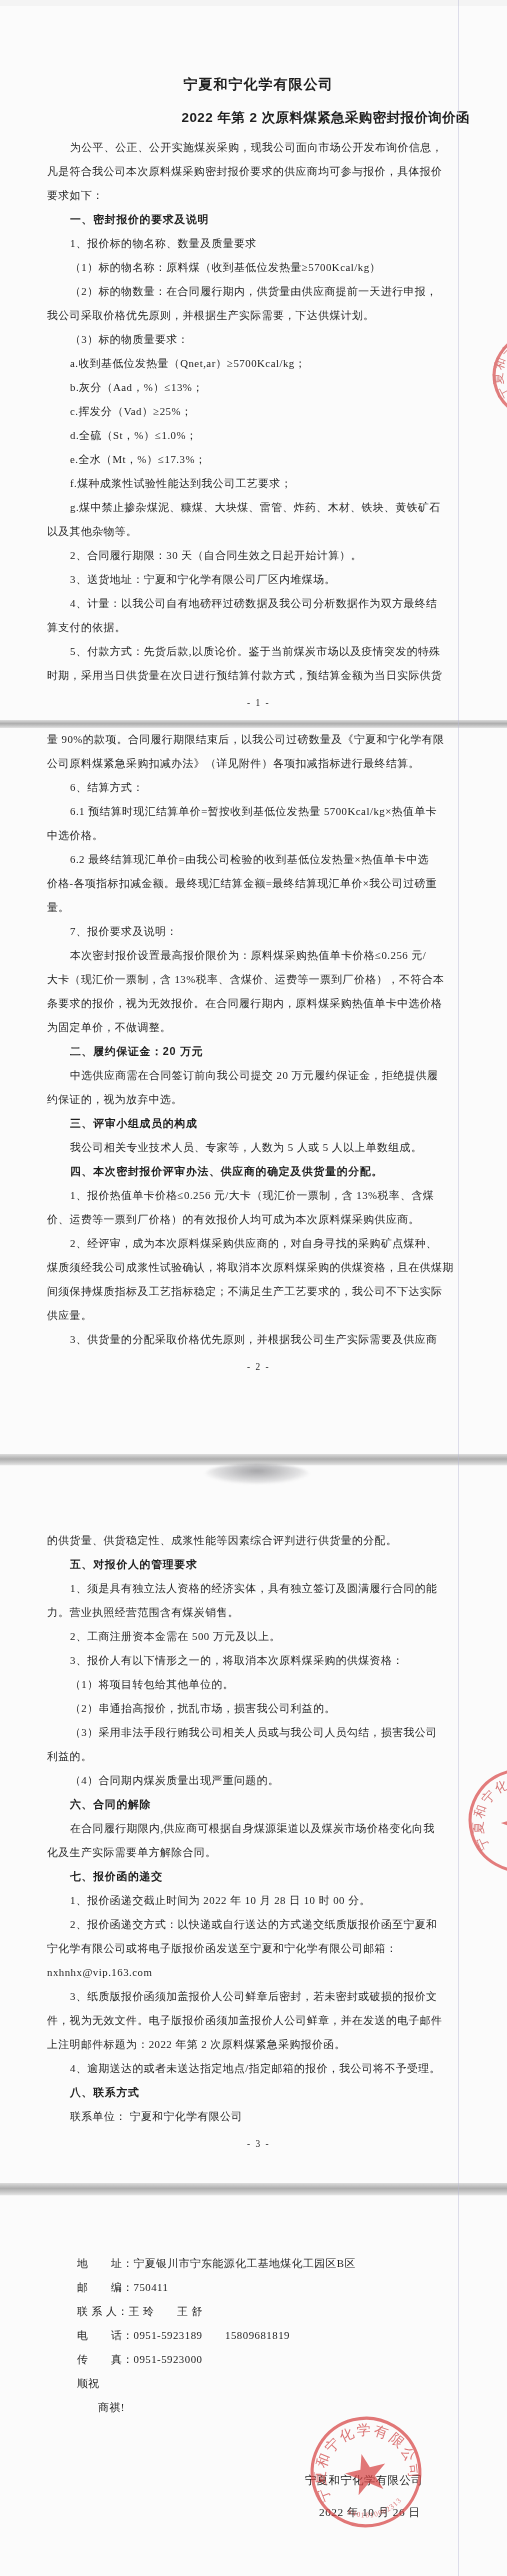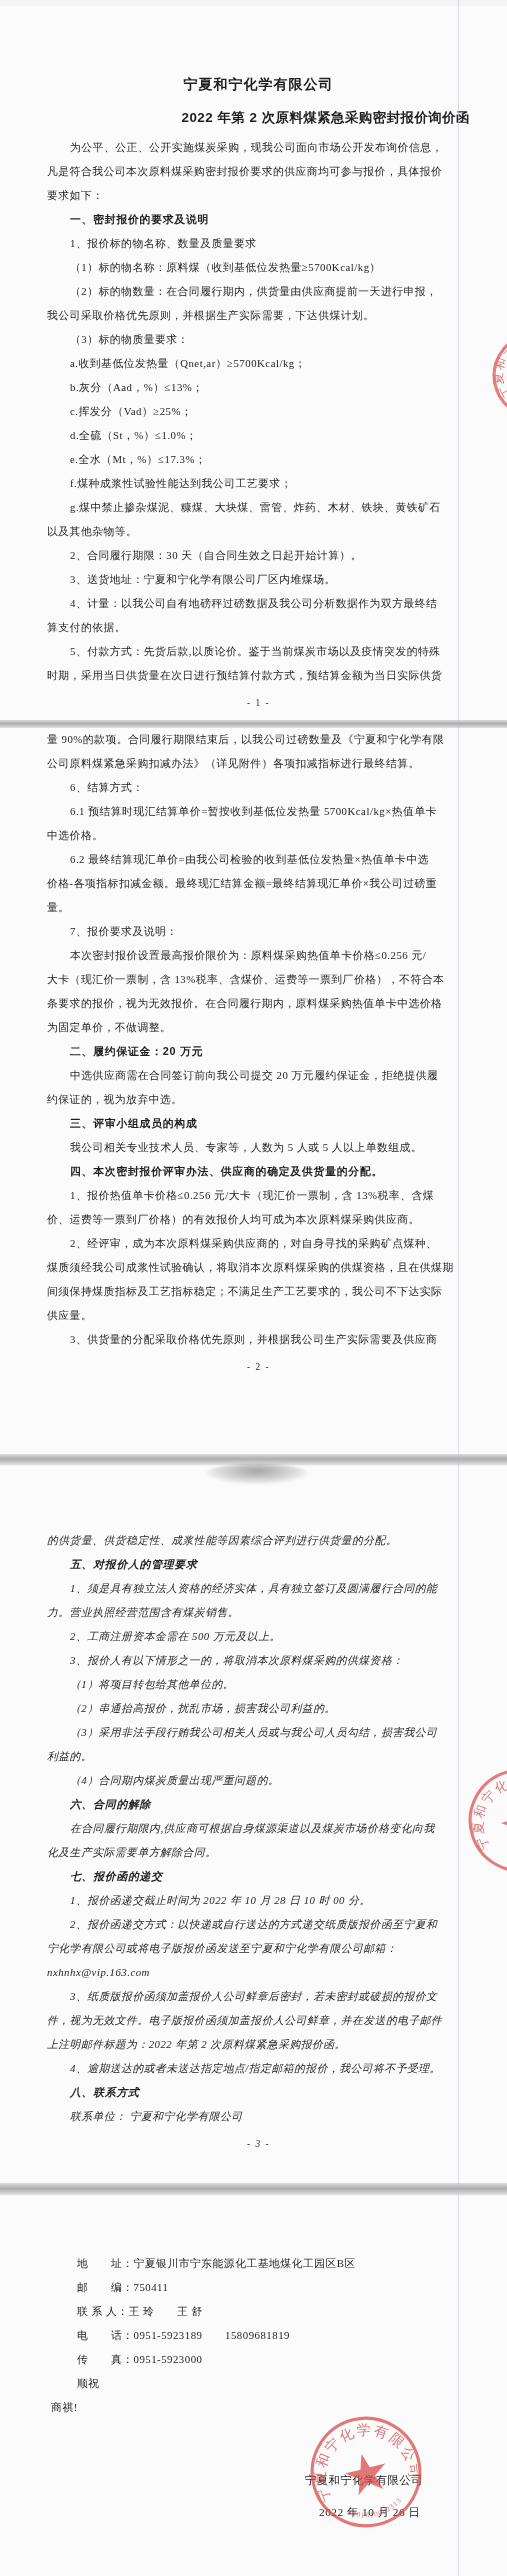--- a/index.html
+++ b/index.html
@@ -2,40 +2,40 @@
 <html style="font-size:8.2px"><head>
 <meta charset="utf-8">
 <style>
   html,body{margin:0;padding:0;background:#f2f2f2;}
   #canvas{position:relative;width:508px;height:2700px;overflow:hidden;background:#f4f4f4;
           font-family:"Liberation Serif","DejaVu Serif",serif;}
   .page{position:absolute;left:0;width:508px;box-sizing:border-box;
         padding-left:47px;padding-right:38px;background:#fbfbfb;z-index:1;}
   .pg1{top:6.2px;height:714px;padding-top:61px;}
   .pg2{top:727px;height:727px;}
-  .pg3{top:1466px;height:718px;padding-top:62px;font-style:italic;}
+  .pg3{top:1466px;height:718px;padding-top:62px;}
   .pg4{top:2196px;height:504px;padding-top:55px;}
   .divider{position:absolute;left:0;width:508px;z-index:2;
            background:linear-gradient(180deg,#dcdcdc,#aeaeae 45%,#c9c9c9 75%,#e3e3e3);}
   .d1{top:720px;height:7.7px;}
   .d2{top:1454px;height:11.3px;}
   .d3{top:2183px;height:12.4px;}
   .ln{height:24px;line-height:24px;font-size:10.8px;letter-spacing:0.5px;color:#1f1f1f;
       white-space:nowrap;overflow:visible;}
   .t {height:34px;line-height:34px;font-size:14px;font-weight:bold;text-align:center;
       letter-spacing:1px;font-family:"Liberation Sans","DejaVu Sans",sans-serif;}
   .t2{height:34px;line-height:34px;font-size:13.4px;font-weight:bold;text-align:right;
       letter-spacing:0.5px;font-family:"Liberation Sans","DejaVu Sans",sans-serif;}
   .h {font-weight:bold;padding-left:23px;letter-spacing:0.8px;
       font-family:"Liberation Sans","DejaVu Sans",sans-serif;}
   .i {padding-left:23px;}
   .c {padding-left:0;}
   .p {text-align:center;font-size:9.3px;margin-top:4.1px;letter-spacing:1.5px;color:#2a2a2a;}
   .i4{padding-left:30px;}
-  .c4{padding-left:4.1px;}
+  .c4{padding-left:4.1px;margin-left:47px;}
   .s1{padding-left:258px;margin-top:49px;font-size:11.3px;}
   .s2{padding-left:272px;margin-top:8px;font-size:11.3px;}
   .overlay{position:absolute;z-index:5;}
   .seal{opacity:.85;}
   #scan-line{left:458px;top:0;width:1px;height:2700px;background:rgba(185,185,212,.45);}
   #smudge{left:205px;top:1464px;width:104px;height:19.6px;border-radius:50%;
           background:radial-gradient(ellipse at 50% 35%,rgba(80,80,86,.50),rgba(120,120,126,.22) 55%,rgba(130,130,136,0) 75%);
           filter:blur(1px);}
 </style>
 </head>

